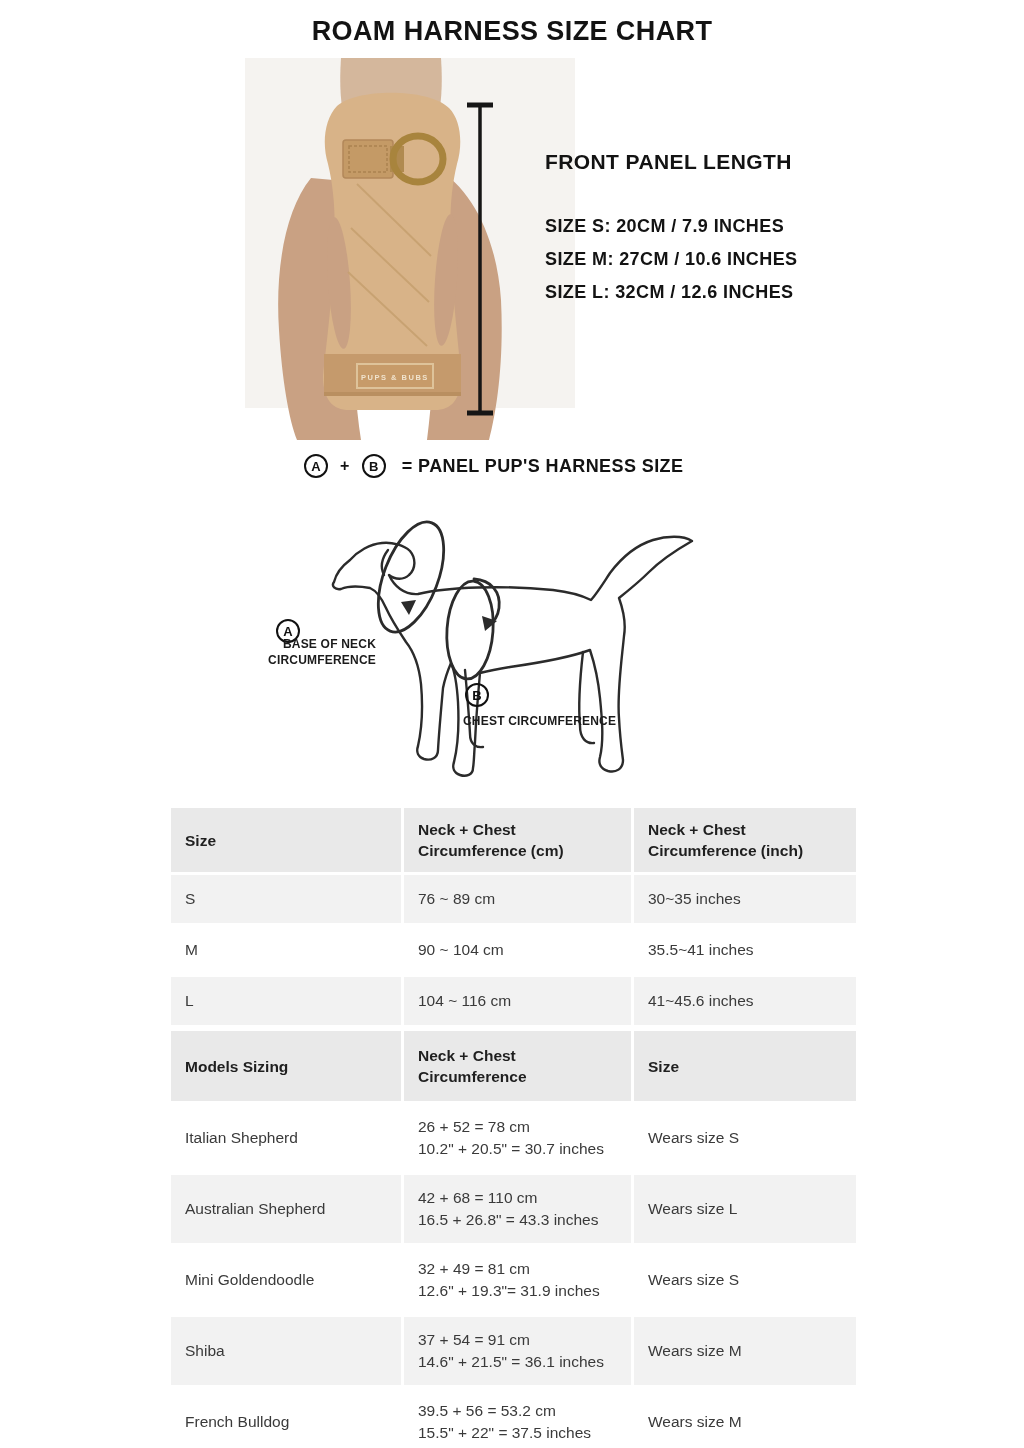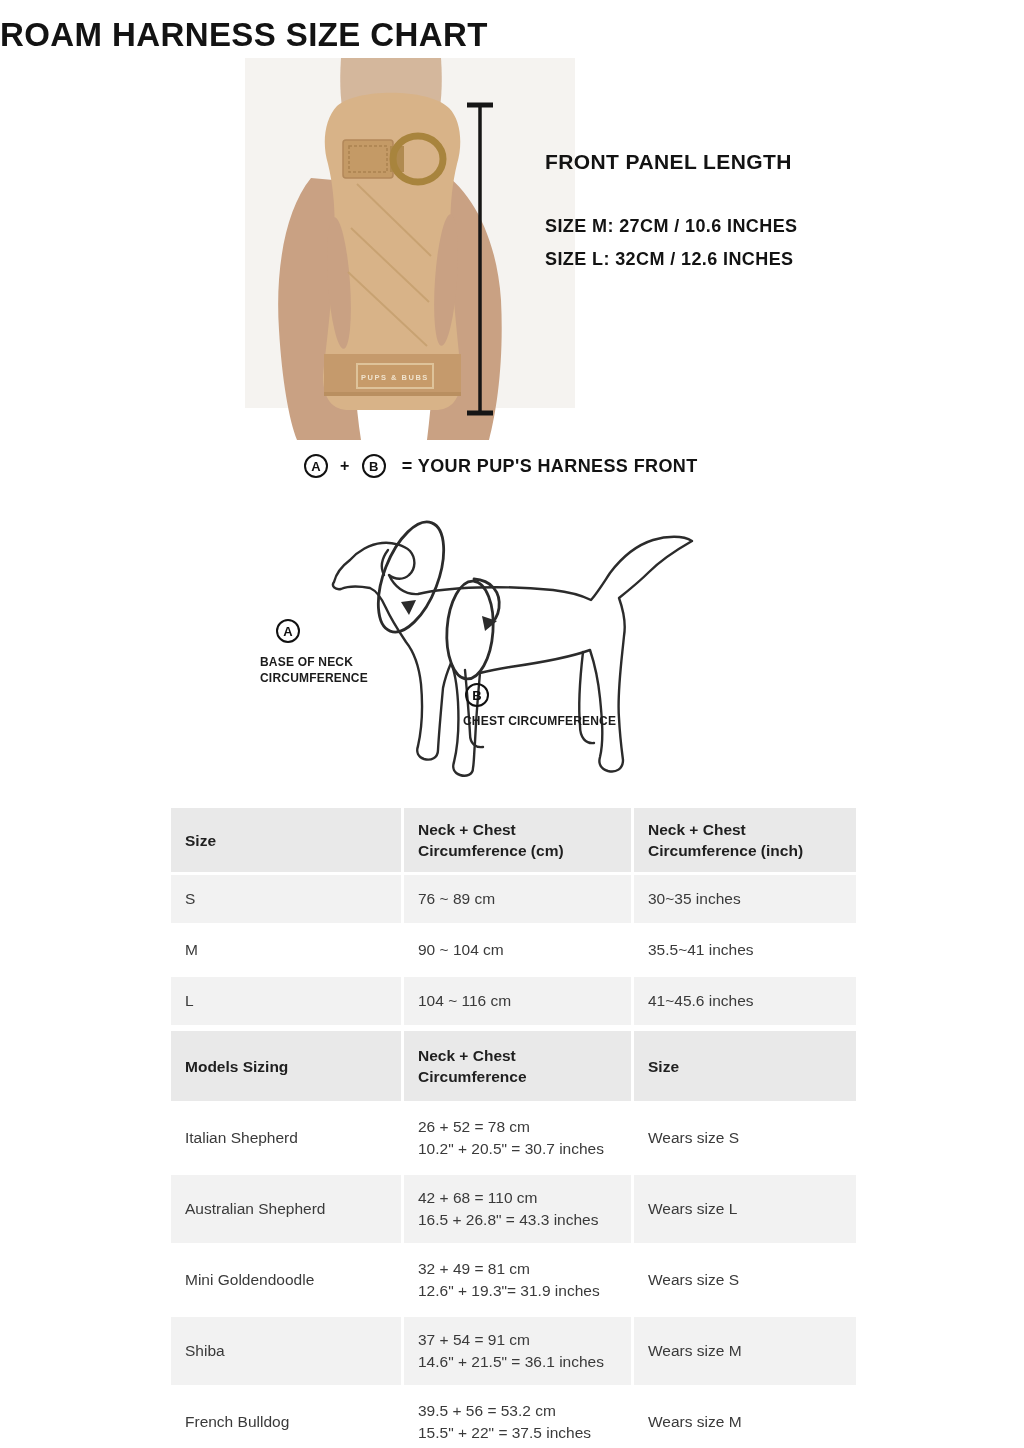--- a/index.html
+++ b/index.html
@@ -2,22 +2,22 @@
 <html><head>
 <meta charset="utf-8">
 <style>
   html,body{margin:0;padding:0;background:#ffffff;}
   body{font-family:"Liberation Sans","DejaVu Sans",sans-serif;}
   #canvas{position:relative;width:1024px;height:1448px;background:#ffffff;overflow:hidden;}
 
   
   .hd{font-weight:800;color:#131313;letter-spacing:.4px;}
 
-  .page-title{position:absolute;top:16px;left:0;width:1024px;text-align:left;
-    font-size:33px;}
+  .page-title{position:absolute;top:16px;left:0;width:1024px;text-align:center;
+    font-size:27px;}
 
   
   .photo{position:absolute;left:245px;top:58px;width:326px;height:382px;}
 
   
   .panel-info{position:absolute;left:545px;top:150px;width:280px;}
   .panel-info .heading{font-size:21px;margin-bottom:36px;}
   .panel-info .size-line{font-size:18px;line-height:33px;white-space:nowrap;}
 
   
@@ -26,21 +26,21 @@
     display:flex;align-items:center;justify-content:center;font-weight:800;font-size:13px;color:#111;box-sizing:border-box;}
   .formula .plus{font-weight:800;font-size:16px;color:#111;margin:0 12px;}
   .formula .result{font-size:18px;margin-left:16px;white-space:nowrap;}
 
   
   .diagram{position:absolute;left:258px;top:520px;width:470px;height:278px;}
   .diagram svg{position:absolute;left:0;top:0;}
   .diag-label{position:absolute;}
   .caption{font-size:12px;font-weight:800;color:#1b1b1b;letter-spacing:.2px;line-height:16px;white-space:nowrap;text-align:center;}
   .a-circle{left:18px;top:99px;}
-  .a-caption{left:2px;top:134px;width:116px;text-align:left;}
+  .a-caption{left:2px;top:116px;width:116px;text-align:right;}
   .b-circle{left:207px;top:163px;}
   .b-caption{left:205px;top:193px;}
 
   
   .tables{position:absolute;left:168px;top:805px;width:688px;}
   table{width:688px;border-collapse:collapse;table-layout:fixed;}
   col.c1{width:233px;} col.c2{width:230px;} col.c3{width:225px;}
   th,td{border:3px solid #ffffff;padding:4px 6px 4px 14px;vertical-align:middle;text-align:left;}
   th{background:#e9e9e9;font-size:15.5px;font-weight:700;color:#1f1f1f;line-height:21px;}
   td{font-size:15.5px;color:#3a3a3a;line-height:22px;background:#ffffff;}
@@ -93,30 +93,31 @@
         <line x1="235" y1="47" x2="235" y2="355" stroke-width="3.5"></line>
         <line x1="222" y1="47" x2="248" y2="47" stroke-width="5"></line>
         <line x1="222" y1="355" x2="248" y2="355" stroke-width="5"></line>
       </g>
     </svg>
   </div>
 
   <div class="panel-info">
     <div class="heading hd">FRONT PANEL LENGTH</div>
     <div>
+        <div class="size-line hd">SIZE S: 20CM / 7.9 INCHES</div>
         <div class="size-line hd">SIZE M: 27CM / 10.6 INCHES</div>
         <div class="size-line hd">SIZE L: 32CM / 12.6 INCHES</div>
       </div>
   </div>
 
   <div class="formula">
     <div class="circle-letter">A</div>
     <div class="plus hd">+</div>
     <div class="circle-letter">B</div>
-    <div class="result hd">= YOUR PUP'S HARNESS FRONT</div>
+    <div class="result hd">= PANEL PUP'S HARNESS SIZE</div>
   </div>
 
   <div class="diagram">
     <svg width="470" height="278" viewBox="0 0 470 278">
       <g fill="none" stroke="#2b2b2b" stroke-width="2.4" stroke-linecap="round" stroke-linejoin="round">
 
         <path d="M76,62
           C78,54 84,46 92,40 C100,31 112,24 124,23 C134,22 146,25 152,31
           C158,38 158,49 151,55 C146,60 137,60 131,55
           C136,66 146,75 160,74 C190,67 245,65 295,70 C312,72 325,76 333,80

